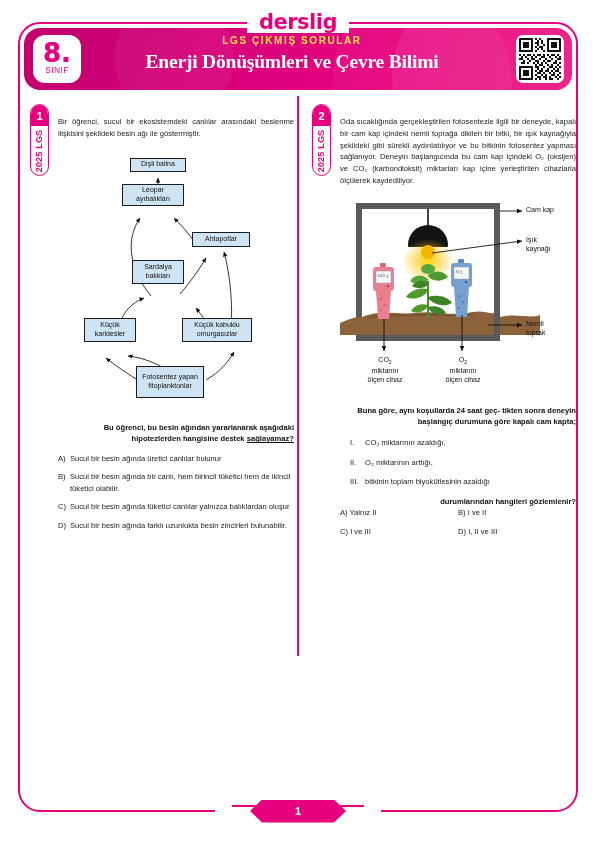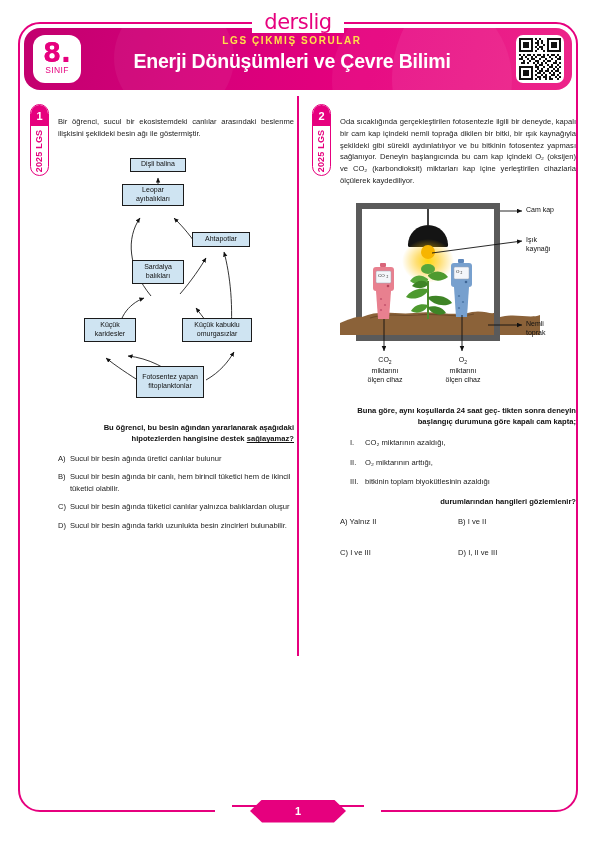--- a/index.html
+++ b/index.html
@@ -30,21 +30,21 @@
     display:flex;align-items:center;justify-content:center;
     z-index:6;
   }
   .logo-pill{
     background:#ffffff;
     padding:0 12px;
     display:flex;align-items:center;
   }
   .logo-text{
     font-size:21px;
-    font-weight:400;
+    font-weight:700;
     color:#E6007E;
     letter-spacing:-0.5px;
     font-family:"DejaVu Sans", sans-serif;
     line-height:1;
   }
 
   
   .header{
     position:absolute;
     left:24px;top:28px;
@@ -112,20 +112,21 @@
     letter-spacing:1.6px;
     line-height:1.35;
   }
   .main-title{
     color:#ffffff;
     font-size:19.5px;
     font-weight:bold;
     letter-spacing:-0.2px;
     line-height:1.3;
     margin-top:1px;
+    font-family:Liberation Serif, serif;
   }
 
   
   .qr-box{
     position:absolute;
     right:8px;top:7px;
     width:48px;height:48px;
     background:#ffffff;
     border-radius:7px;
     display:flex;align-items:center;justify-content:center;
@@ -218,24 +219,24 @@
   .rom{
     display:flex;
     font-size:7.6px;
     line-height:1.5;
     color:#1b1b1b;
     margin-bottom:8px;
   }
   .rom-num{width:15px;flex:none;}
 
   .opt-grid{
-    margin-top:9px;
+    margin-top:0;
     display:grid;
     grid-template-columns:1fr 1fr;
-    row-gap:22px;
+    row-gap:10px;
   }
   .opt-grid .go{
     font-size:7.6px;
     color:#1b1b1b;
   }
 
   sub{font-size:0.72em;}
 
   
   .foodweb{

